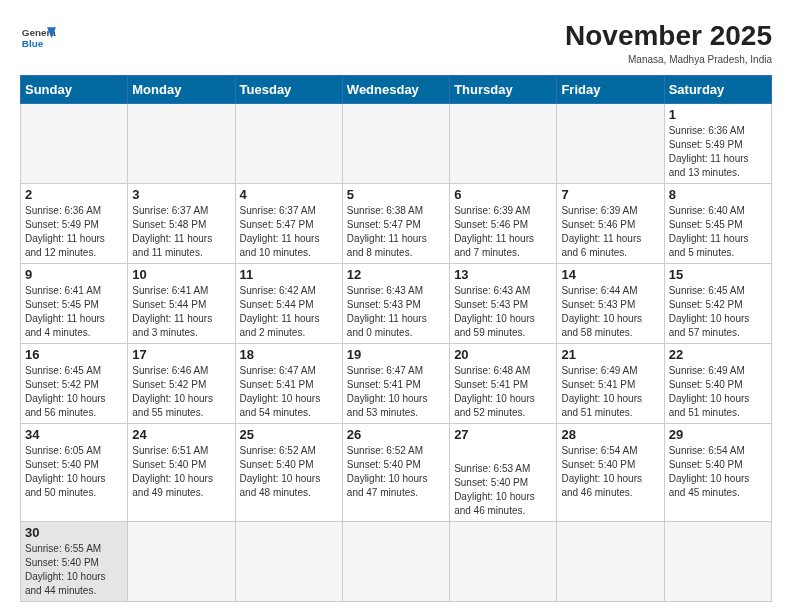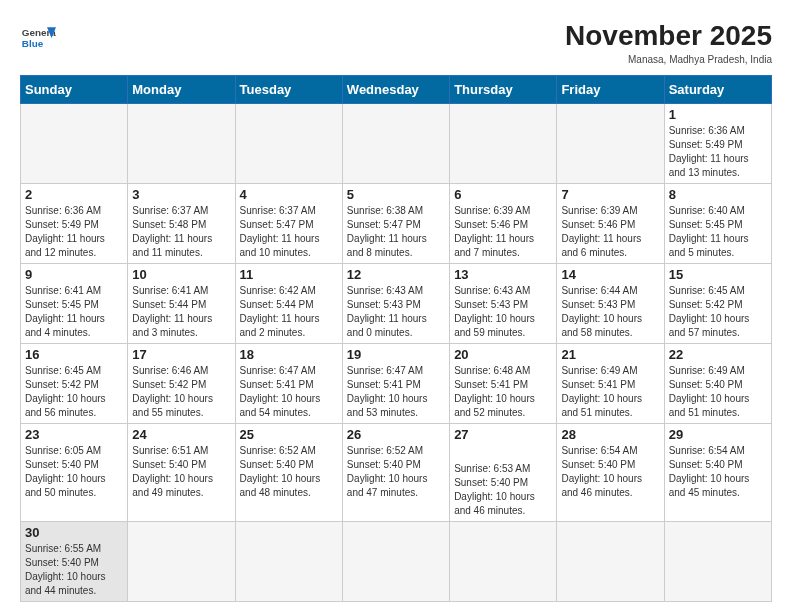--- a/index.html
+++ b/index.html
@@ -278,21 +278,21 @@
         <td>
           <div class="day-number">22</div>
           <div class="day-info" style="white-space: pre-line;">Sunrise: 6:49 AM
 Sunset: 5:40 PM
 Daylight: 10 hours
 and 51 minutes.</div>
         </td>
       </tr>
       <tr>
         <td>
-          <div class="day-number">23</div>
+          <div class="day-number">34</div>
           <div class="day-info" style="white-space: pre-line;">Sunrise: 6:05 AM
 Sunset: 5:40 PM
 Daylight: 10 hours
 and 50 minutes.</div>
         </td>
         <td>
           <div class="day-number">24</div>
           <div class="day-info" style="white-space: pre-line;">Sunrise: 6:51 AM
 Sunset: 5:40 PM
 Daylight: 10 hours

